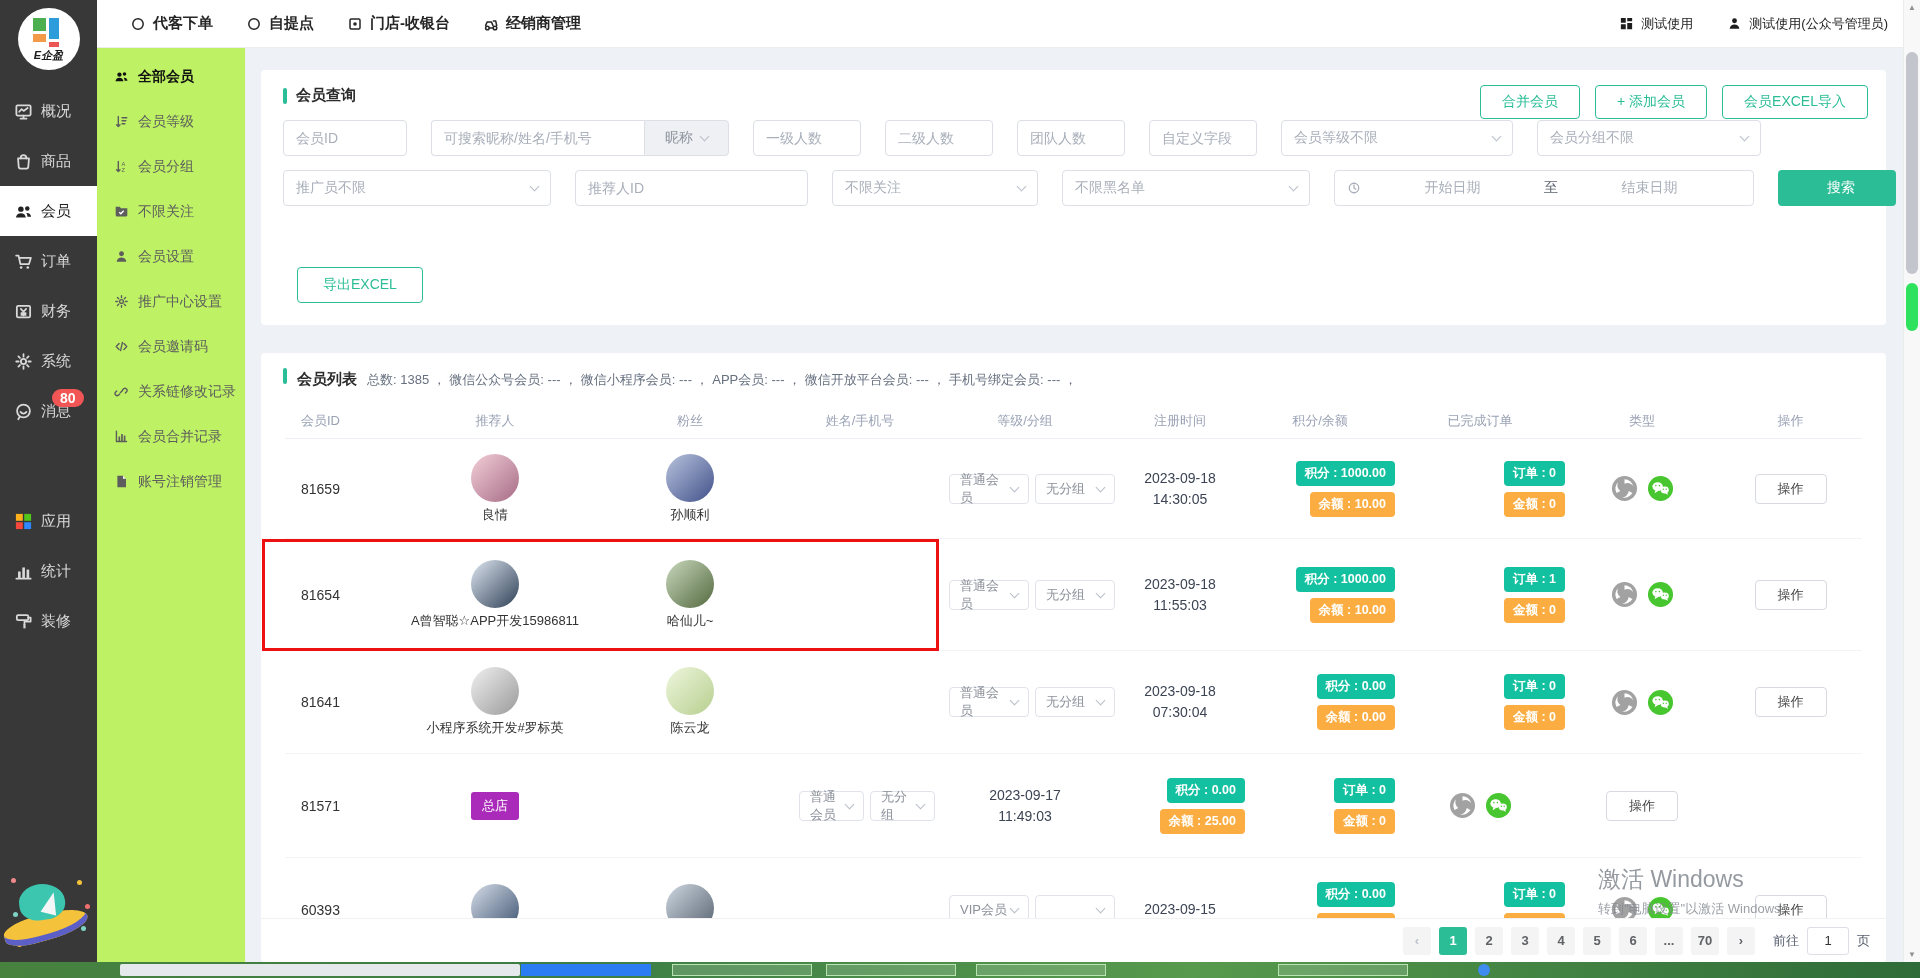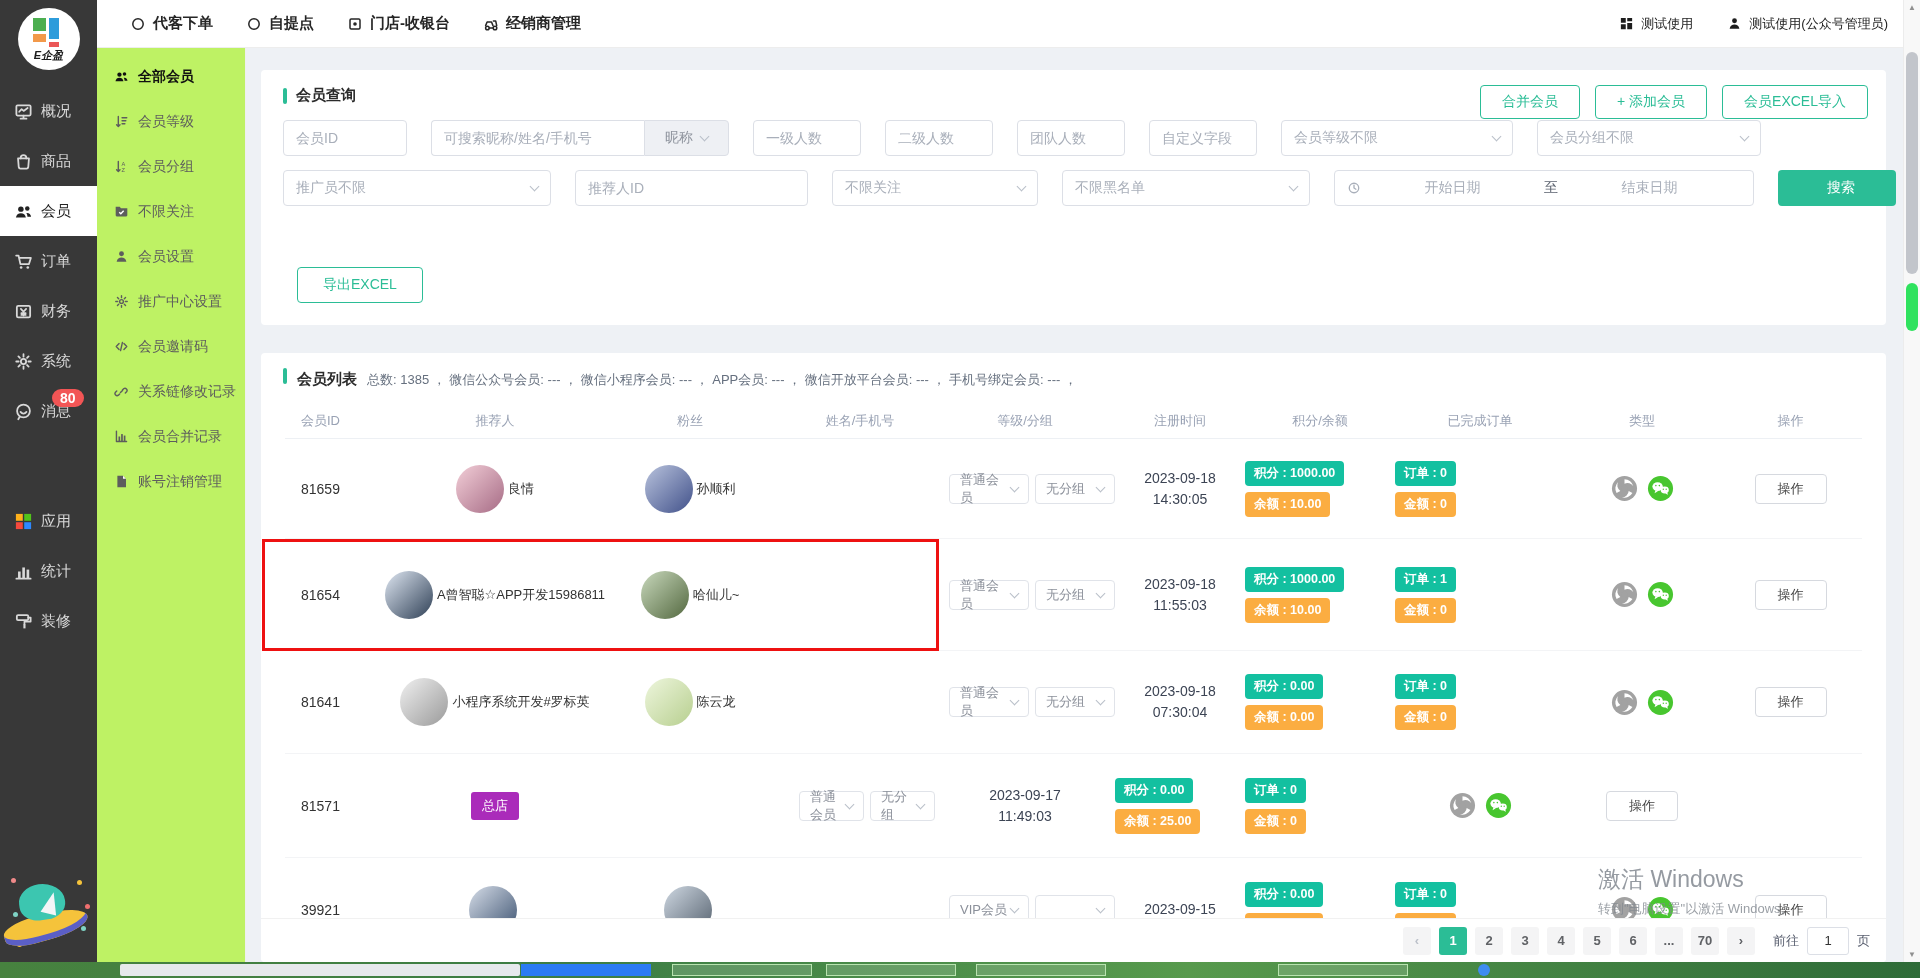--- a/index.html
+++ b/index.html
@@ -73,28 +73,28 @@
   .list-title { font-size:15px; font-weight:bold; color:#2b2b2b; }
   .list-stats { font-size:13px; color:#66707f; }
   .grid10 { display:grid; grid-template-columns:110px 200px 190px 150px 180px 130px 150px 170px 154px 143px; align-items:center; }
   .thead { position:absolute; top:50px; left:24px; right:24px; height:36px; font-size:13px; color:#99a2b4; border-bottom:1px solid #edf0f4; }
   .thead .th { text-align:center; }
   .thead .th:first-child { text-align:left; padding-left:16px; }
   .rows { position:absolute; top:86px; left:0; right:0; }
   .trow { margin:0 24px; border-bottom:1px solid #f3f4f6; }
   .cell-id { font-size:14px; color:#333; padding-left:16px; }
   .person-cell { display:flex; justify-content:center; }
-  .person { display:flex; flex-direction:row; align-items:center; gap:4px; font-size:13px; color:#333; text-align:center; }
+  .person { display:flex; flex-direction:column; align-items:center; gap:4px; font-size:13px; color:#333; text-align:center; }
   .avatar { width:48px; height:48px; border-radius:50%; flex:none; }
   .pname { max-width:200px; white-space:nowrap; }
   .pbadge { background:var(--store-purple,#aa2bba); color:#fff; font-size:13px; padding:5px 11px; border-radius:3px; }
   .levels { display:flex; flex-direction:row; gap:6px; padding-left:14px; }
   .mini-select { width:150px; height:30px; border:1px solid #e0e3e9; border-radius:4px; display:flex; align-items:center; justify-content:space-between; padding:0 10px; font-size:13px; color:#8b909a; background:#fff; cursor:pointer; }
   .cell-time { font-size:14px; color:#3c4454; text-align:center; line-height:1.5; }
-  .badges { display:flex; flex-direction:column; gap:6px; align-items:flex-start; }
+  .badges { display:flex; flex-direction:column; gap:6px; align-items:flex-end; }
   .badge { font-size:12.5px; color:#fff; font-weight:bold; padding:4px 9px; border-radius:4px; white-space:nowrap; }
   .badge.teal { background:var(--badge-teal,#13c0a0); }
   .badge.orange { background:var(--badge-orange,#fbad41); }
   .types { display:flex; gap:9px; justify-content:center; }
   .types .icon svg { width:27px; height:27px; }
   .cell-action { text-align:center; }
   .btn-op { width:72px; height:30px; background:#fff; border:1px solid #d6d9df; border-radius:4px; font-size:13px; color:#444; cursor:pointer; font-family:inherit; }
   .red-box { position:absolute; left:1px; top:186px; width:677px; height:112px; border:3px solid var(--highlight-red,#ee1111); z-index:6; pointer-events:none; }
 
   .pagi { position:absolute; left:0; right:0; bottom:0; height:44px; background:#fff; z-index:8; display:flex; align-items:center; justify-content:flex-end; gap:8px; padding-right:16px; border-top:1px solid #f1f1f1; }
@@ -727,21 +727,21 @@
               <circle cx="9.2" cy="11" r=".8" fill="#48c62f"></circle>
               <circle cx="12.8" cy="11" r=".8" fill="#48c62f"></circle>
               <circle cx="16.9" cy="14.8" r=".7" fill="#48c62f"></circle>
               <circle cx="19.9" cy="14.8" r=".7" fill="#48c62f"></circle>
             </svg>
           </span>
         </div>
         <div class="cell-action"><button class="btn-op">操作</button></div>
       </div>
       <div class="trow grid10" style="height: 104px;">
-        <div class="cell-id">39921</div>
+        <div class="cell-id">60393</div>
         <div class="person-cell">
           <div class="person">
             <span class="avatar" style="background: linear-gradient(135deg, rgb(214, 221, 232), rgb(60, 82, 112));"></span>
             <span class="pname"></span>
           </div>
         </div>
         <div class="person-cell">
           <div class="person">
             <span class="avatar" style="background: linear-gradient(135deg, rgb(207, 216, 226), rgb(85, 97, 110));"></span>
             <span class="pname"></span>

